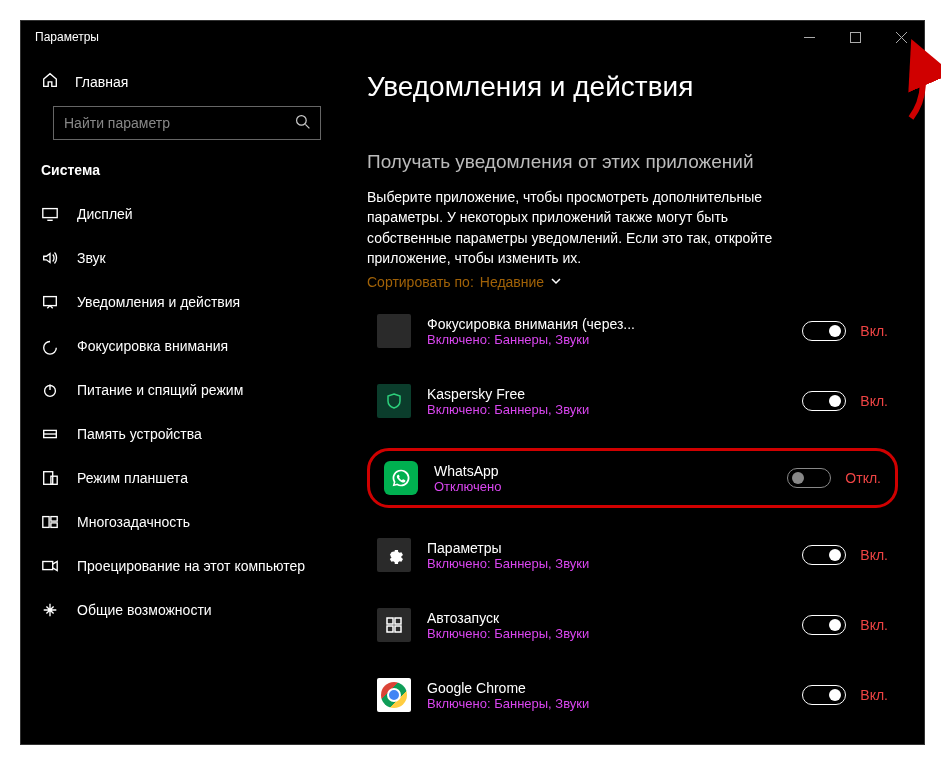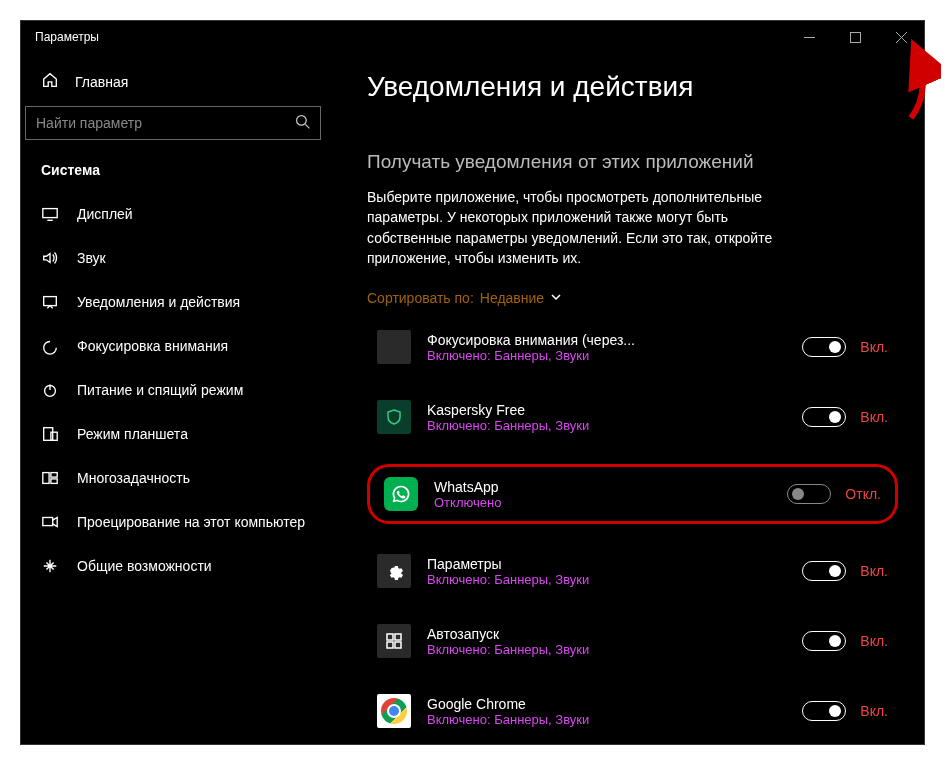--- a/index.html
+++ b/index.html
@@ -5,31 +5,31 @@
   * { margin: 0; padding: 0; box-sizing: border-box; font-family: "Segoe UI", -apple-system, sans-serif; }
   body { background: #fff; width: 945px; height: 763px; overflow: hidden; position: relative; }
   .window { position: absolute; left: 20px; top: 20px; width: 905px; height: 725px; background: #000; color: #fff; border: 1px solid #333; overflow: hidden; }
   .titlebar { height: 32px; display: flex; align-items: center; padding-left: 14px; font-size: 12px; color: #fff; }
   .titlebar-title { flex: 1; }
   .titlebar-btn { width: 46px; height: 32px; display: flex; align-items: center; justify-content: center; font-size: 11px; color: #aaa; cursor: pointer; }
   .titlebar-btn svg { stroke: #aaa; }
   .body { display: flex; height: calc(100% - 32px); }
   .sidebar { width: 320px; padding: 10px 0 0 0; }
   .home-row { display: flex; align-items: center; gap: 16px; padding: 8px 20px 14px 20px; font-size: 14px; cursor: pointer; }
-  .search-wrap { margin: 0 20px 18px 4px; position: relative; }
+  .search-wrap { margin: 0 20px 18px 32px; position: relative; }
   .search-input { width: 100%; height: 34px; background: #000; border: 1px solid #666; color: #ccc; padding: 0 38px 0 10px; font-size: 14px; }
   .search-input::placeholder { color: #888; }
   .search-icon { position: absolute; right: 10px; top: 8px; color: #ccc; font-size: 15px; }
   .side-heading { padding: 4px 20px 14px 20px; font-size: 14px; font-weight: 600; }
   .nav-item { display: flex; align-items: center; gap: 18px; padding: 13px 20px; font-size: 14px; cursor: pointer; }
   .nav-item .ico { width: 18px; display: inline-flex; justify-content: center; color: #fff; }
   .main { flex: 1; padding: 18px 26px 0 26px; overflow: hidden; }
   .main h1 { font-size: 28px; font-weight: 400; margin-bottom: 2px; }
   .sub-h { font-size: 19px; color: #bbb; margin-bottom: 14px; margin-top: 48px; }
-  .desc { font-size: 14px; color: #fff; line-height: 1.45; max-width: 420px; margin-bottom: 22px; }
+  .desc { font-size: 14px; color: #fff; line-height: 1.45; max-width: 420px; margin-bottom: 6px; }
   .sort-row { font-size: 14px; color: #a16207; margin-bottom: 18px; display: flex; align-items: center; gap: 6px; cursor: pointer; }
   .app-list { display: flex; flex-direction: column; gap: 24px; }
   .app-row { display: flex; align-items: center; gap: 16px; padding: 6px 10px; border-radius: 18px; }
   .app-row.highlight { border: 3px solid #d00000; padding: 10px 14px; border-radius: 22px; }
   .app-icon { width: 34px; height: 34px; background: #2a2a2a; display: flex; align-items: center; justify-content: center; font-size: 18px; border-radius: 2px; flex-shrink: 0; }
   .app-text { flex: 1; min-width: 0; }
   .app-name { font-size: 14px; color: #fff; white-space: nowrap; overflow: hidden; text-overflow: ellipsis; }
   .app-sub { font-size: 13px; color: #d946ef; }
   .toggle-col { display: flex; align-items: center; gap: 14px; min-width: 110px; justify-content: flex-end; }
   .toggle { width: 44px; height: 20px; border: 1px solid #fff; border-radius: 10px; position: relative; cursor: pointer; flex-shrink: 0; }
@@ -130,20 +130,29 @@
             <svg viewBox="0 0 20 20">
               <circle cx="10" cy="11" r="6"></circle>
               <path d="M10 4v6"></path>
             </svg>
           </span>
         <span>Питание и спящий режим</span>
       </div>
       <div class="nav-item">
         <span class="ico">
             <svg viewBox="0 0 20 20">
+              <rect x="3" y="6" width="14" height="8"></rect>
+              <path d="M3 10h14"></path>
+            </svg>
+          </span>
+        <span>Память устройства</span>
+      </div>
+      <div class="nav-item">
+        <span class="ico">
+            <svg viewBox="0 0 20 20">
               <rect x="3" y="3" width="10" height="14"></rect>
               <rect x="11" y="8" width="7" height="9"></rect>
             </svg>
           </span>
         <span>Режим планшета</span>
       </div>
       <div class="nav-item">
         <span class="ico">
             <svg viewBox="0 0 20 20">
               <rect x="2" y="4" width="7" height="12"></rect>

